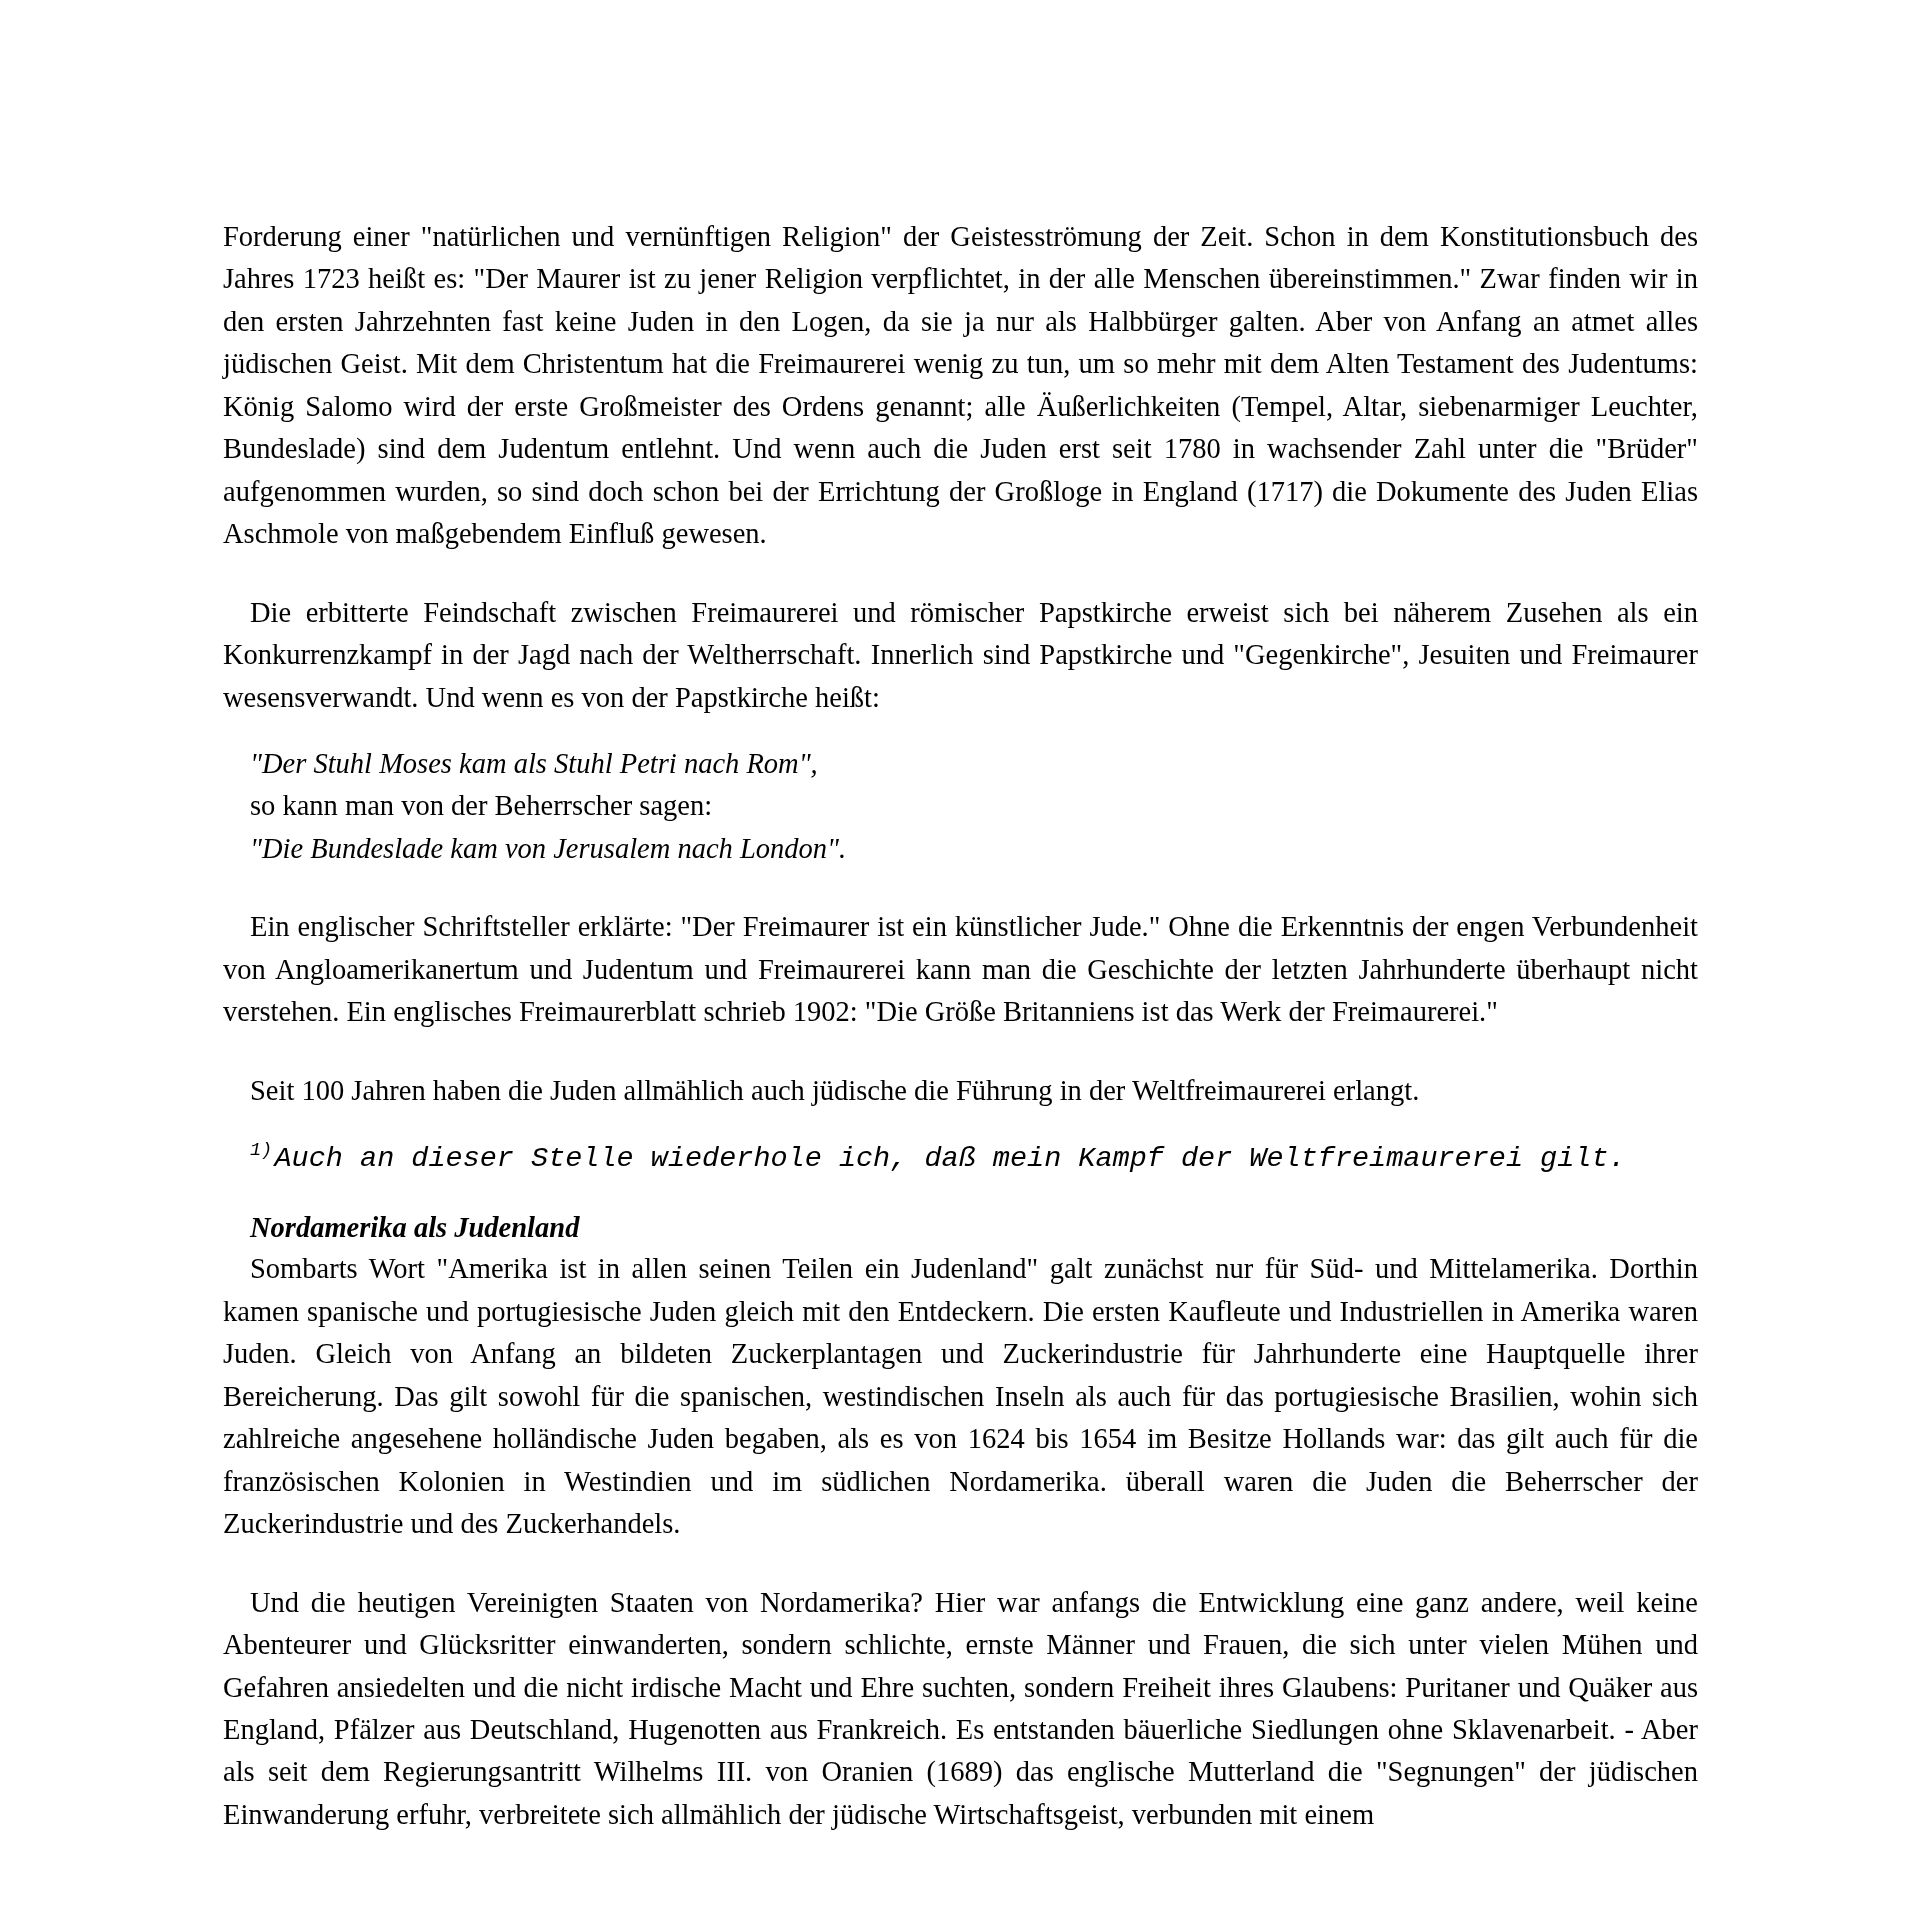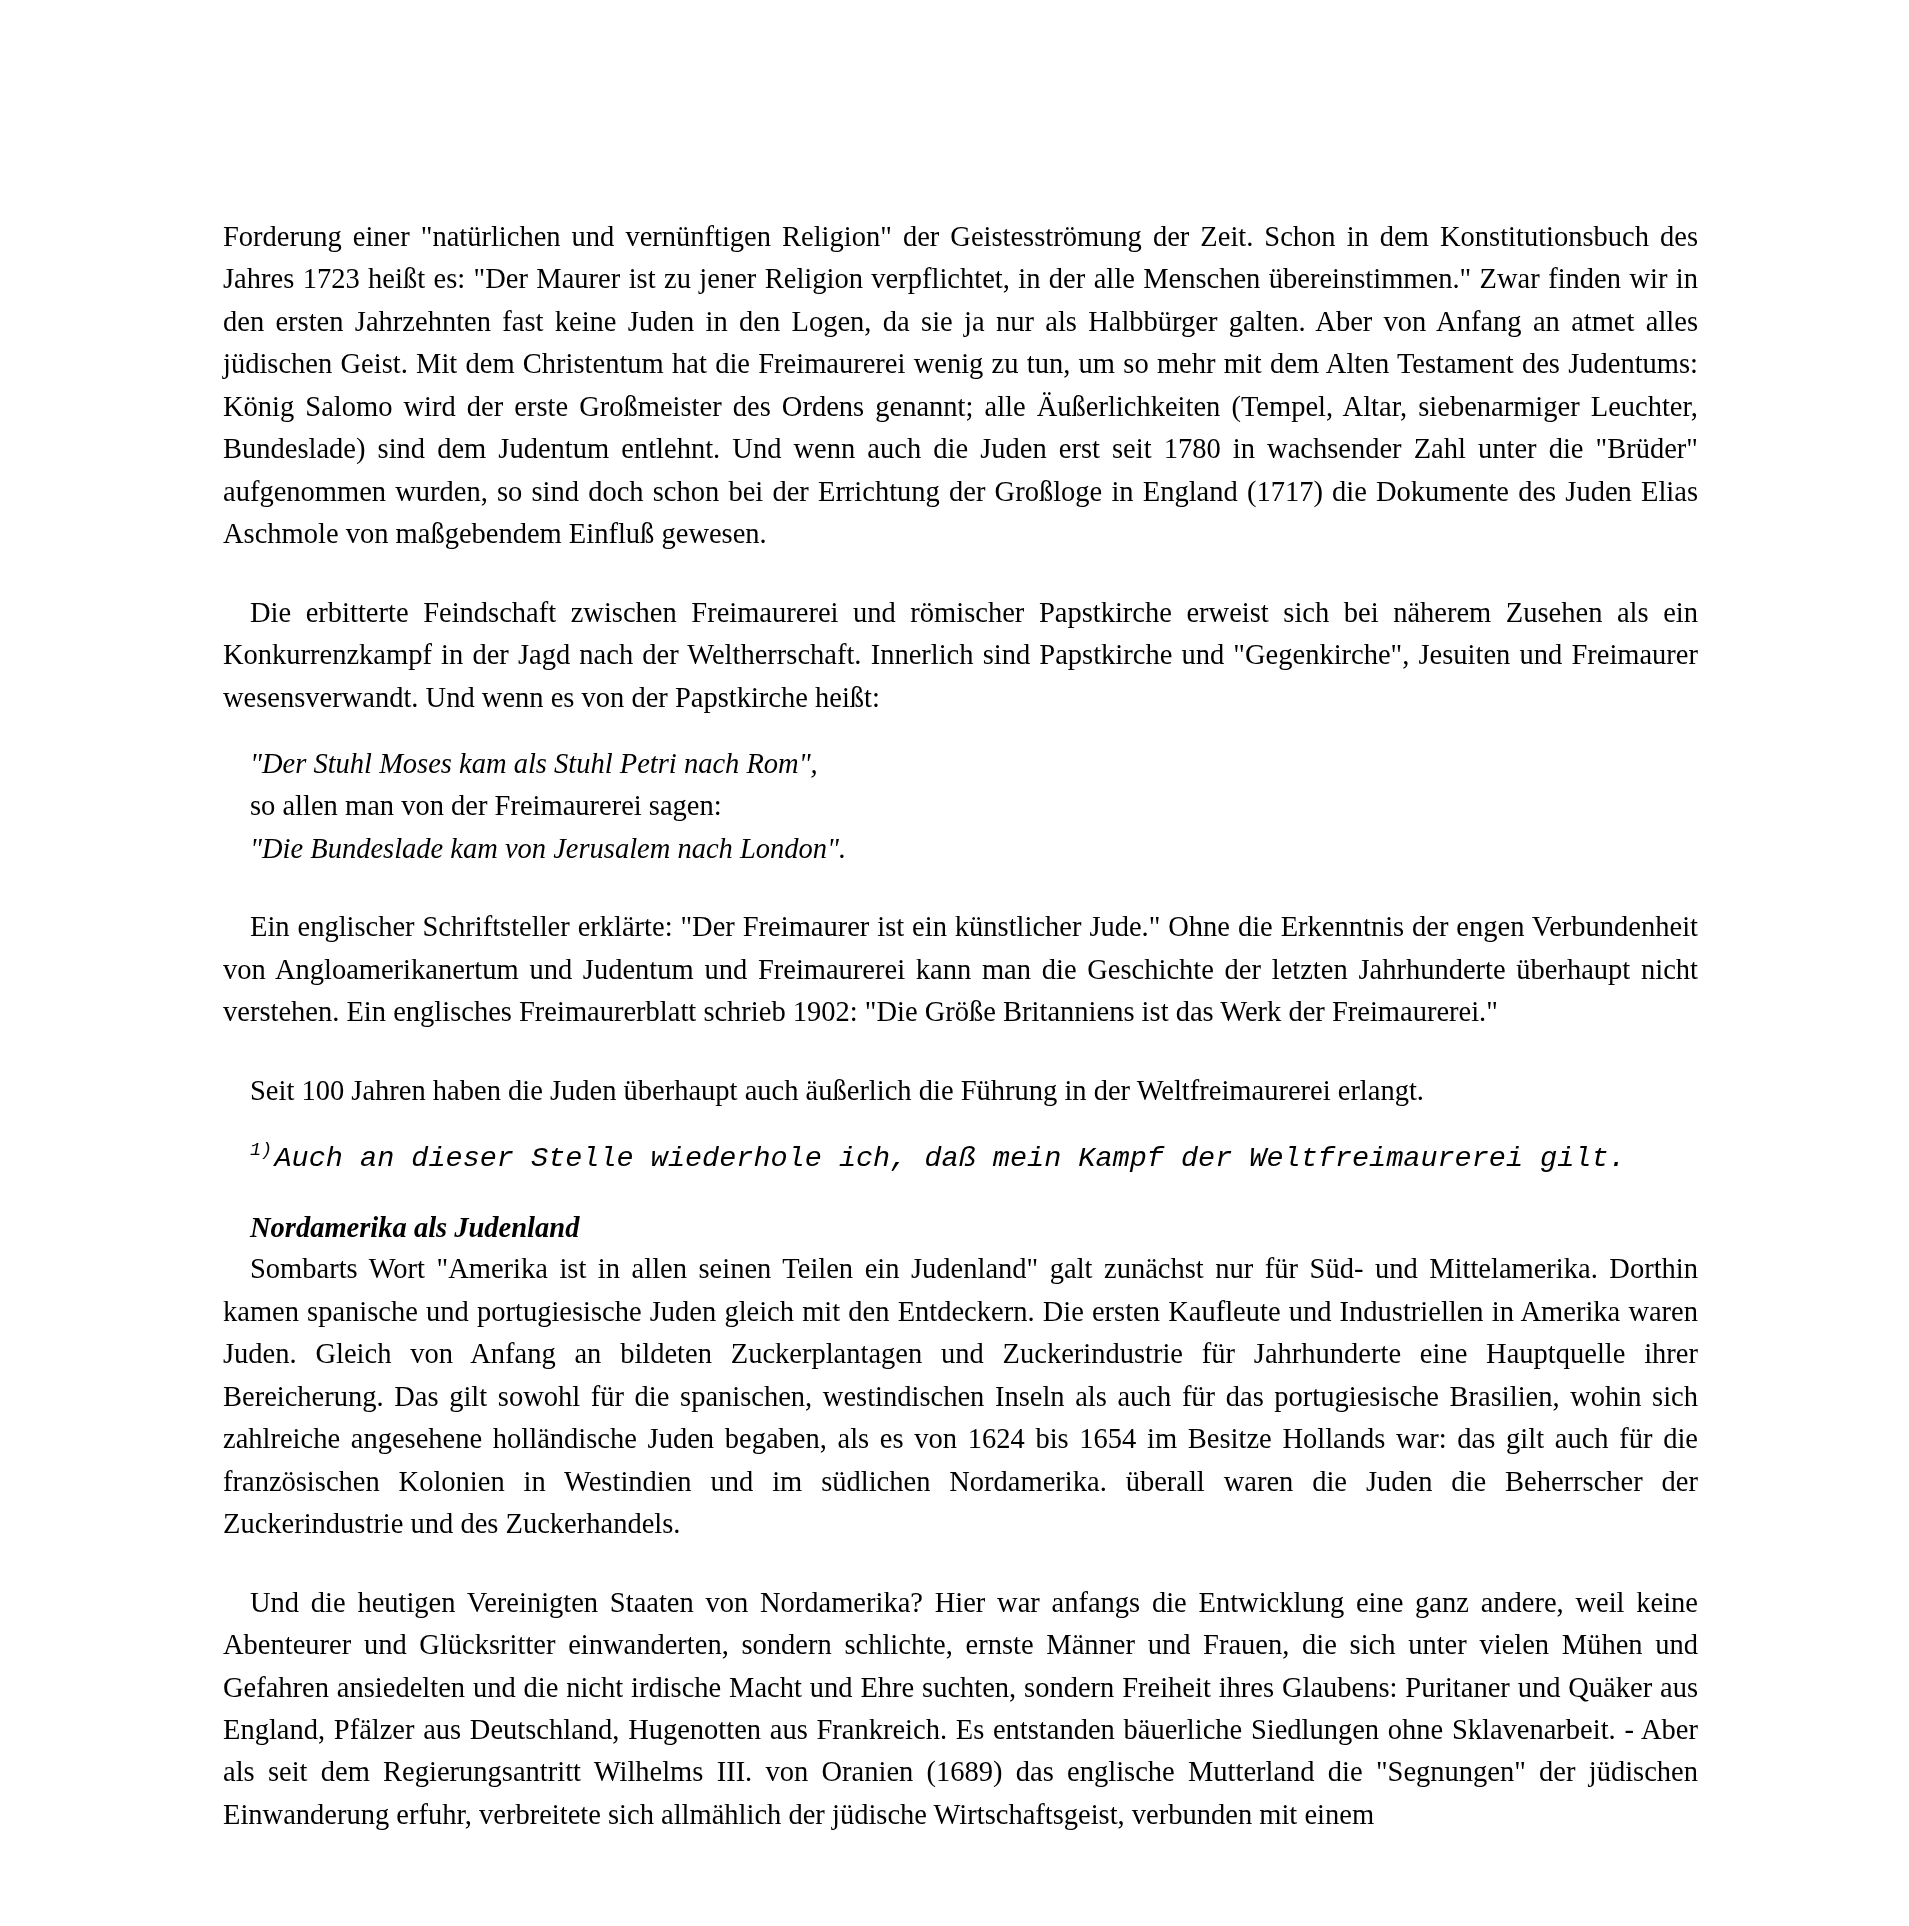--- a/index.html
+++ b/index.html
@@ -86,27 +86,27 @@
 
 <div class="page">
   <div class="content">
 
     <p class="body-text">Forderung einer "natürlichen und vernünftigen Religion" der Geistesströmung der Zeit. Schon in dem Konstitutionsbuch des Jahres 1723 heißt es: "Der Maurer ist zu jener Religion verpflichtet, in der alle Menschen übereinstimmen." Zwar finden wir in den ersten Jahrzehnten fast keine Juden in den Logen, da sie ja nur als Halbbürger galten. Aber von Anfang an atmet alles jüdischen Geist. Mit dem Christentum hat die Freimaurerei wenig zu tun, um so mehr mit dem Alten Testament des Judentums: König Salomo wird der erste Großmeister des Ordens genannt; alle Äußerlichkeiten (Tempel, Altar, siebenarmiger Leuchter, Bundeslade) sind dem Judentum entlehnt. Und wenn auch die Juden erst seit 1780 in wachsender Zahl unter die "Brüder" aufgenommen wurden, so sind doch schon bei der Errichtung der Großloge in England (1717) die Dokumente des Juden Elias Aschmole von maßgebendem Einfluß gewesen.</p>
 
     <p class="body-text para-gap indent">Die erbitterte Feindschaft zwischen Freimaurerei und römischer Papstkirche erweist sich bei näherem Zusehen als ein Konkurrenzkampf in der Jagd nach der Weltherrschaft. Innerlich sind Papstkirche und "Gegenkirche", Jesuiten und Freimaurer wesensverwandt. Und wenn es von der Papstkirche heißt:</p>
 
     <div class="quote-block">
       <p class="quote-line ital">"Der Stuhl Moses kam als Stuhl Petri nach Rom",</p>
-      <p class="quote-line">so allen man von der Freimaurerei sagen:</p>
+      <p class="quote-line">so kann man von der Beherrscher sagen:</p>
       <p class="quote-line ital">"Die Bundeslade kam von Jerusalem nach London".</p>
     </div>
 
     <p class="body-text para-gap indent">Ein englischer Schriftsteller erklärte: "Der Freimaurer ist ein künstlicher Jude." Ohne die Erkenntnis der engen Verbundenheit von Angloamerikanertum und Judentum und Freimaurerei kann man die Geschichte der letzten Jahrhunderte überhaupt nicht verstehen. Ein englisches Freimaurerblatt schrieb 1902: "Die Größe Britanniens ist das Werk der Freimaurerei."</p>
 
-    <p class="body-text para-gap indent">Seit 100 Jahren haben die Juden überhaupt auch äußerlich die Führung in der Weltfreimaurerei erlangt.</p>
+    <p class="body-text para-gap indent">Seit 100 Jahren haben die Juden allmählich auch jüdische die Führung in der Weltfreimaurerei erlangt.</p>
 
     <p class="footnote">
       <span class="fn-marker">1)</span><span>Auch an dieser Stelle wiederhole ich, daß mein Kampf der Weltfreimaurerei gilt.</span>
     </p>
 
     <h2 class="section-heading">Nordamerika als Judenland</h2>
 
     <p class="body-text after-heading indent">Sombarts Wort "Amerika ist in allen seinen Teilen ein Judenland" galt zunächst nur für Süd- und Mittelamerika. Dorthin kamen spanische und portugiesische Juden gleich mit den Entdeckern. Die ersten Kaufleute und Industriellen in Amerika waren Juden. Gleich von Anfang an bildeten Zuckerplantagen und Zuckerindustrie für Jahrhunderte eine Hauptquelle ihrer Bereicherung. Das gilt sowohl für die spanischen, westindischen Inseln als auch für das portugiesische Brasilien, wohin sich zahlreiche angesehene holländische Juden begaben, als es von 1624 bis 1654 im Besitze Hollands war: das gilt auch für die französischen Kolonien in Westindien und im südlichen Nordamerika. überall waren die Juden die Beherrscher der Zuckerindustrie und des Zuckerhandels.</p>
 
     <p class="body-text para-gap indent">Und die heutigen Vereinigten Staaten von Nordamerika? Hier war anfangs die Entwicklung eine ganz andere, weil keine Abenteurer und Glücksritter einwanderten, sondern schlichte, ernste Männer und Frauen, die sich unter vielen Mühen und Gefahren ansiedelten und die nicht irdische Macht und Ehre suchten, sondern Freiheit ihres Glaubens: Puritaner und Quäker aus England, Pfälzer aus Deutschland, Hugenotten aus Frankreich. Es entstanden bäuerliche Siedlungen ohne Sklavenarbeit. - Aber als seit dem Regierungsantritt Wilhelms III. von Oranien (1689) das englische Mutterland die "Segnungen" der jüdischen Einwanderung erfuhr, verbreitete sich allmählich der jüdische Wirtschaftsgeist, verbunden mit einem</p>

